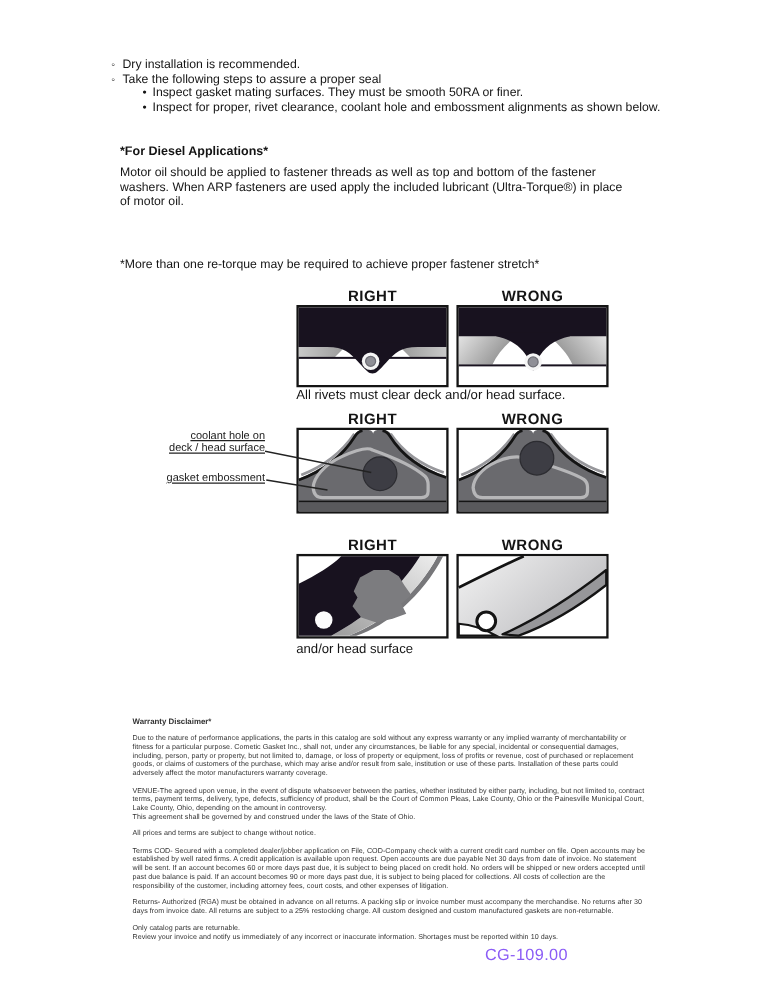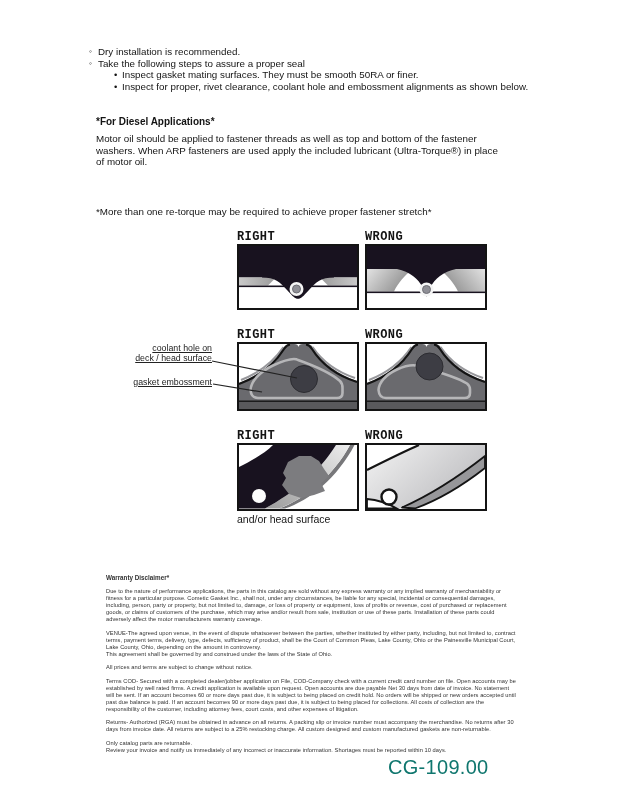--- a/index.html
+++ b/index.html
@@ -17,21 +17,21 @@
   .intro { left:89px; top:46px; width:420px; font-size:9.8px; line-height:11.7px; }
   .b-line { white-space:nowrap; }
   .b-line .mk { display:inline-block; width:9px; font-size:8.5px; vertical-align:top; }
   .b-sub { padding-left:25px; }
   .b-sub .mk { width:8px; font-size:9.5px; }
 
   .diesel-h { left:96px; top:116px; font-size:10px; font-weight:bold;text-align:center; }
   .body-p { left:96px; width:402px; font-size:9.8px; line-height:11.7px; }
   .p1 { top:133px; } .p2 { top:164px; } .p-note { top:206px; }
 
-  .dg-label { width:122px; text-align:left; font-size:12px; font-weight:bold; letter-spacing:0.4px;font-family:Liberation Mono, monospace; }
+  .dg-label { width:122px; text-align:center; font-size:12px; font-weight:bold; letter-spacing:0.4px; }
   .r1 { top:230px; } .r2 { top:328px; } .r3 { top:429px; }
   .colL { left:237px; } .colR { left:365px; }
   .dg-box { width:122px; }
   .b1 { top:244px; height:66px; } .b2 { top:342px; height:69px; } .b3 { top:443px; height:68px; }
   .dg-box svg { display:block; width:122px; height:100%; }
 
   .caption { font-size:10.5px; line-height:10.8px; color:#161616; }
   .cap1 { left:237px; top:311px; }
   .cap2 { left:250px; top:413px; }
   .cap3 { left:237px; top:514px; width:270px; }
@@ -39,21 +39,21 @@
   .callout { font-size:8.8px; line-height:9.8px; text-align:right; color:#222;text-decoration:underline; }
   .co1 { left:118px; top:344px; width:94px; }
   .co2 { left:118px; top:378px; width:94px; }
   .leader-svg { left:212px; top:355px; width:95px; height:45px; }
 
   .disc { left:106px; top:574px; width:412px; color:#323232; }
   .disc-h { font-size:6.3px; font-weight:bold; margin-bottom:7px; }
   .disc p { font-size:5.7px; line-height:7px; margin-bottom:6.5px; letter-spacing:0.05px; }
   .disc p.tight { margin-bottom:0; }
 
-  .footer-code { left:388px; top:756px; font-size:20px; letter-spacing:0.3px; color:#0f766e; }
+  .footer-code { left:388px; top:756px; font-size:13px; letter-spacing:0.3px; color:#8b5cf6; }
 </style>
 </head>
 <body>
 
 <div class="page">
 
 
   <div class="abs intro">
     <div class="b-line"><span class="mk">◦</span><span>Dry installation is recommended.</span></div>
     <div class="b-line"><span class="mk">◦</span><span>Take the following steps to assure a proper seal</span></div>
@@ -103,20 +103,21 @@
       </linearGradient>
       <path d="M2,25 L48,25 C40,31 33,39 29,47.5 L2,47.5 Z" fill="url(#g2a)"></path>
       <path d="M120,25 L74,25 C82,31 89,39 93,47.5 L120,47.5 Z" fill="url(#g2b)"></path>
       <rect x="2" y="47.5" width="118" height="1.6" fill="#18121f"></rect>
       <path d="M32,22 L91,22 L91,25 C78,28 70,34 65,44 C63,48 62,51 61.5,53 C61,51 60,48 58,44 C53,34 45,28 32,25 Z" fill="#18121f"></path>
       <circle cx="61.5" cy="45.5" r="7" fill="#f5f5f5"></circle>
       <circle cx="61.5" cy="45.5" r="4" fill="#8f8f96" stroke="#6d6d74" stroke-width="1"></circle>
     </svg>
   </div>
 
+  <div class="abs caption cap1">All rivets must clear deck and/or head surface.</div>
 
   <div class="abs dg-label r2 colL">RIGHT</div>
   <div class="abs dg-label r2 colR">WRONG</div>
 
   <div class="abs callout co1">
     <div>coolant hole on</div>
     <div>deck / head surface</div>
   </div>
   <div class="abs callout co2">gasket embossment</div>
 

